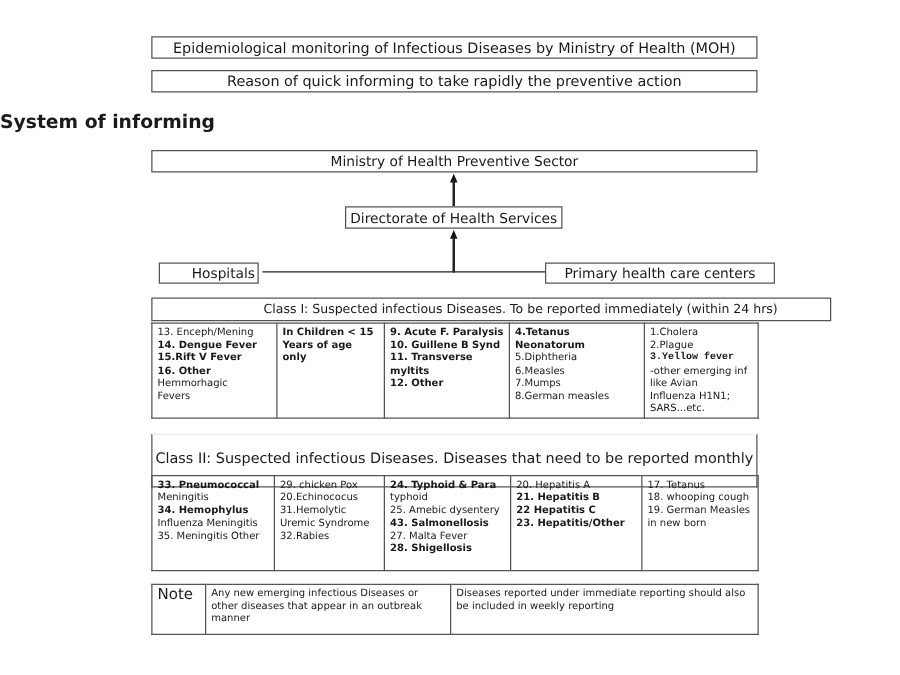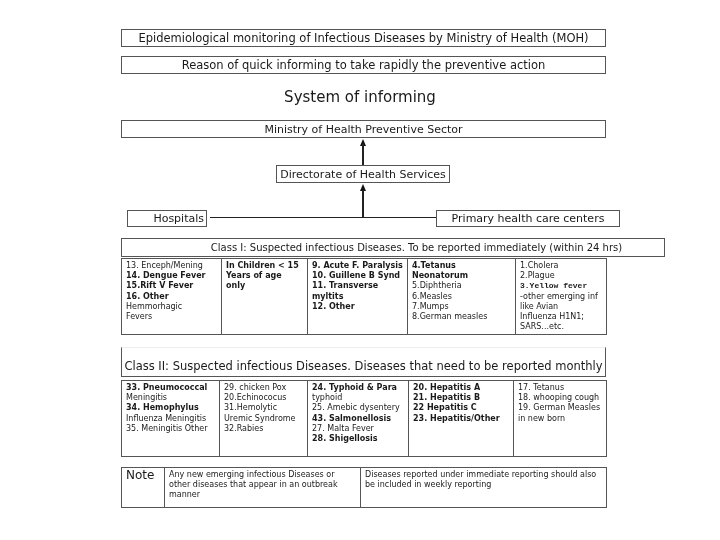--- a/index.html
+++ b/index.html
@@ -2,21 +2,21 @@
 <html><head>
 <meta charset="utf-8">
 <style>
   html, body { margin: 0; padding: 0; background: #ffffff; }
   body { width: 720px; height: 540px; position: relative; overflow: hidden;
          font-family: "DejaVu Sans", "Liberation Sans", sans-serif; color: #1a1a1a; }
   .box { position: absolute; border: 1px solid #555; background: #fff; box-sizing: border-box; }
   .center { display: flex; align-items: center; justify-content: center; text-align: center; }
   .t13 { font-size: 11.5px; }
   .t12 { font-size: 11px; }
-  .title { position: absolute; font-weight: normal; font-size: 15px; left: 0; width: 720px; text-align: center; }
+  .title { position: absolute; font-weight: bold; font-size: 15px; left: 0; width: 720px; text-align: left; }
   .line { position: absolute; background: #222; }
   .arrow-up { position: absolute; width: 0; height: 0; border-left: 3px solid transparent; border-right: 3px solid transparent; border-bottom: 7px solid #111; }
   table.grid { position: absolute; border-collapse: collapse; table-layout: fixed; }
   table.grid td { border: 1px solid #555; vertical-align: top; padding: 2px 4px; font-size: 8px; line-height: 10.2px; }
   .item { display: block; }
   .b { font-weight: bold; }
   .notes td { font-size: 10px; line-height: 12px; }
 </style>
 </head>
 <body>
@@ -96,21 +96,21 @@
       <span class="item" style="font-weight: bold; font-family: Liberation Mono, monospace;">3.Yellow fever</span>
       <span class="item">-other emerging inf</span>
       <span class="item">like Avian</span>
       <span class="item">Influenza H1N1;</span>
       <span class="item">SARS...etc.</span>
     </td>
   </tr>
 </tbody>
   </table>
 
-<div class="box" style="left:121px; top:347px; width:485px; height:30px; font-size:11.5px; display:flex; align-items:flex-end; justify-content:center; padding-bottom:3px; border-top-color:#eee;">
+<div class="box" style="left:121px; top:347px; width:485px; height:43px; font-size:11.5px; display:flex; align-items:flex-end; justify-content:center; padding-bottom:16px; border-top-color:#eee;">
   <span>Class II: Suspected infectious Diseases. Diseases that need to be reported monthly</span>
 </div>
 <table class="grid" style="left:121px; top:380px; width:485px;">
   <colgroup>
       <col style="width:98px">
       <col style="width:88px">
       <col style="width:101px">
       <col style="width:105px">
       <col style="width:93px">
     </colgroup>
@@ -132,21 +132,21 @@
     </td>
     <td>
       <span class="item" style="font-weight: bold;">24. Typhoid &amp; Para</span>
       <span class="item">typhoid</span>
       <span class="item">25. Amebic dysentery</span>
       <span class="item" style="font-weight: bold;">43. Salmonellosis</span>
       <span class="item">27. Malta Fever</span>
       <span class="item" style="font-weight: bold;">28. Shigellosis</span>
     </td>
     <td>
-      <span class="item" style="font-weight: bold;">20. Hepatitis A</span>
+      <span class="item" style="font-weight: normal;">20. Hepatitis A</span>
       <span class="item" style="font-weight: bold;">21. Hepatitis B</span>
       <span class="item" style="font-weight: bold;">22 Hepatitis C</span>
       <span class="item" style="font-weight: bold;">23. Hepatitis/Other</span>
     </td>
     <td>
       <span class="item">17. Tetanus</span>
       <span class="item">18. whooping cough</span>
       <span class="item">19. German Measles</span>
       <span class="item">in new born</span>
     </td>

